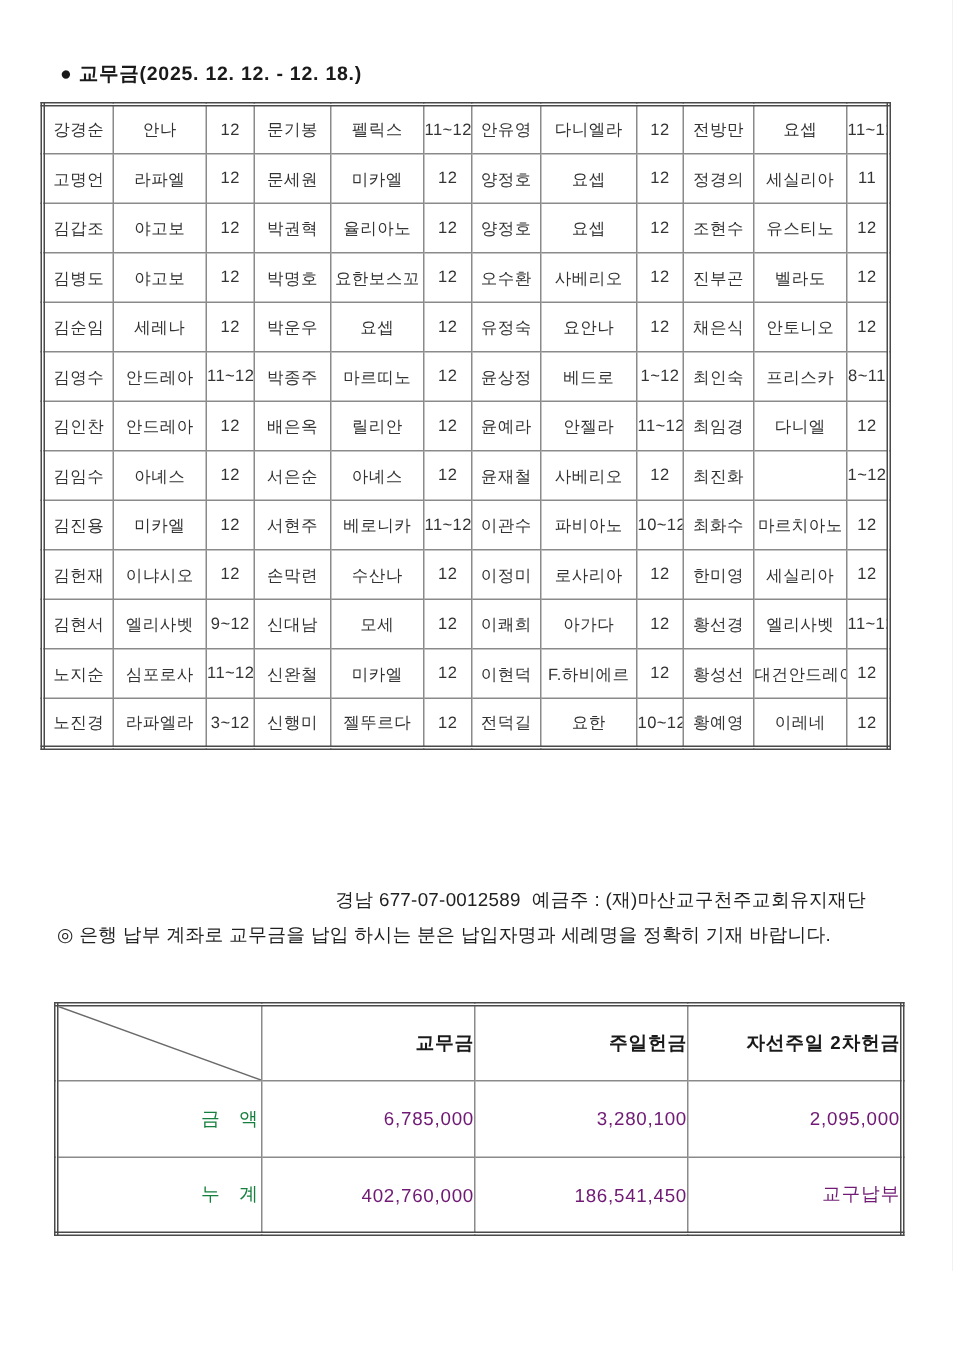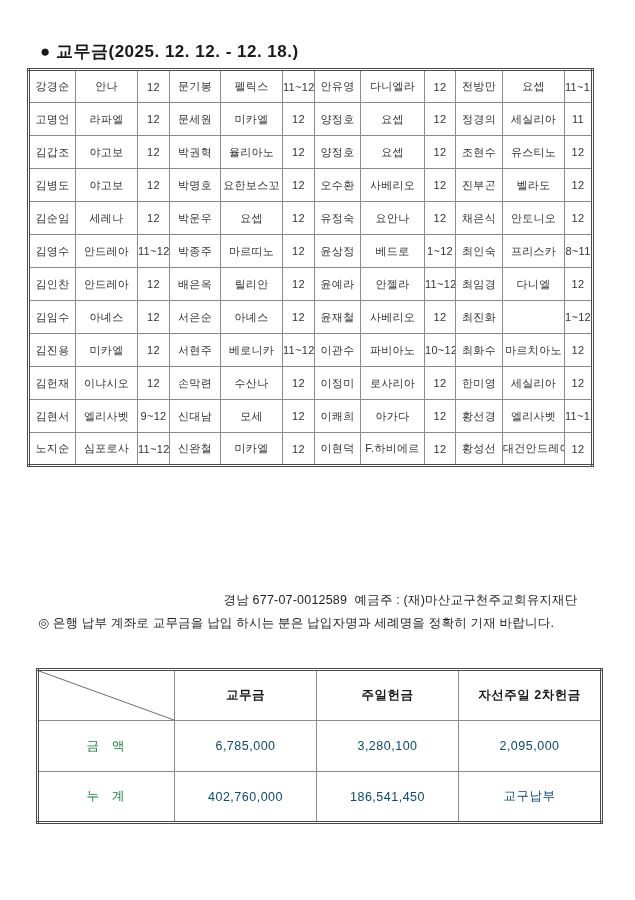--- a/index.html
+++ b/index.html
@@ -11,21 +11,21 @@
     height: 900px;
     margin: 0 auto;
     background: #ffffff;
     color: #2b2b2b;
     overflow: hidden;
   }
   .doc-title {
     position: absolute;
     left: 40px;
     top: 40px;
-    font-size: 17px;
+    font-size: 13px;
     font-weight: bold;
     letter-spacing: 0.5px;
     color: #1a1a1a;
     white-space: pre;
   }
   
   .dues-table {
     position: absolute;
     left: 27px;
     top: 68px;
@@ -64,29 +64,29 @@
     left: 36px;
     top: 668px;
     width: 564px;
     border-collapse: collapse;
     table-layout: fixed;
     border: 3px double #4a4a4a;
   }
   .summary-table td {
     border: 1px solid #8a8a8a;
     height: 51px;
-    text-align: center;
+    text-align: right;
     vertical-align: middle;
     font-size: 12.5px;
     color: #2b2b2b;
     white-space: pre;
   }
   .summary-table td.hdr { font-weight: bold; letter-spacing: 0.5px; color: #1a1a1a; }
   .summary-table td.lbl { font-weight: normal; letter-spacing: 2px; color: #15803d; }
-  .summary-table td.val { color: #0c4a6e; letter-spacing: 0.5px; }
+  .summary-table td.val { color: #701a75; letter-spacing: 0.5px; }
   .diag-cell { position: relative; padding: 0; }
   .diag-cell svg { position: absolute; left: 0; top: 0; width: 100%; height: 100%; display: block; }
 </style>
 </head>
 <body>
 
 <div class="page">
 
   <div class="doc-title">● 교무금(2025. 12. 12. - 12. 18.)</div>
 
@@ -265,20 +265,34 @@
           <td>심포로사</td>
           <td>11~12</td>
           <td>신완철</td>
           <td>미카엘</td>
           <td>12</td>
           <td>이현덕</td>
           <td>F.하비에르</td>
           <td>12</td>
           <td>황성선</td>
           <td>대건안드레아</td>
+          <td>12</td>
+        </tr>
+        <tr>
+          <td>노진경</td>
+          <td>라파엘라</td>
+          <td>3~12</td>
+          <td>신행미</td>
+          <td>젤뚜르다</td>
+          <td>12</td>
+          <td>전덕길</td>
+          <td>요한</td>
+          <td>10~12</td>
+          <td>황예영</td>
+          <td>이레네</td>
           <td>12</td>
         </tr>
       </tbody>
   </table>
 
   <div class="notes">
     <div class="indent">경남 677-07-0012589  예금주 : (재)마산교구천주교회유지재단</div>
     <div>◎ 은행 납부 계좌로 교무금을 납입 하시는 분은 납입자명과 세례명을 정확히 기재 바랍니다.</div>
   </div>
 

